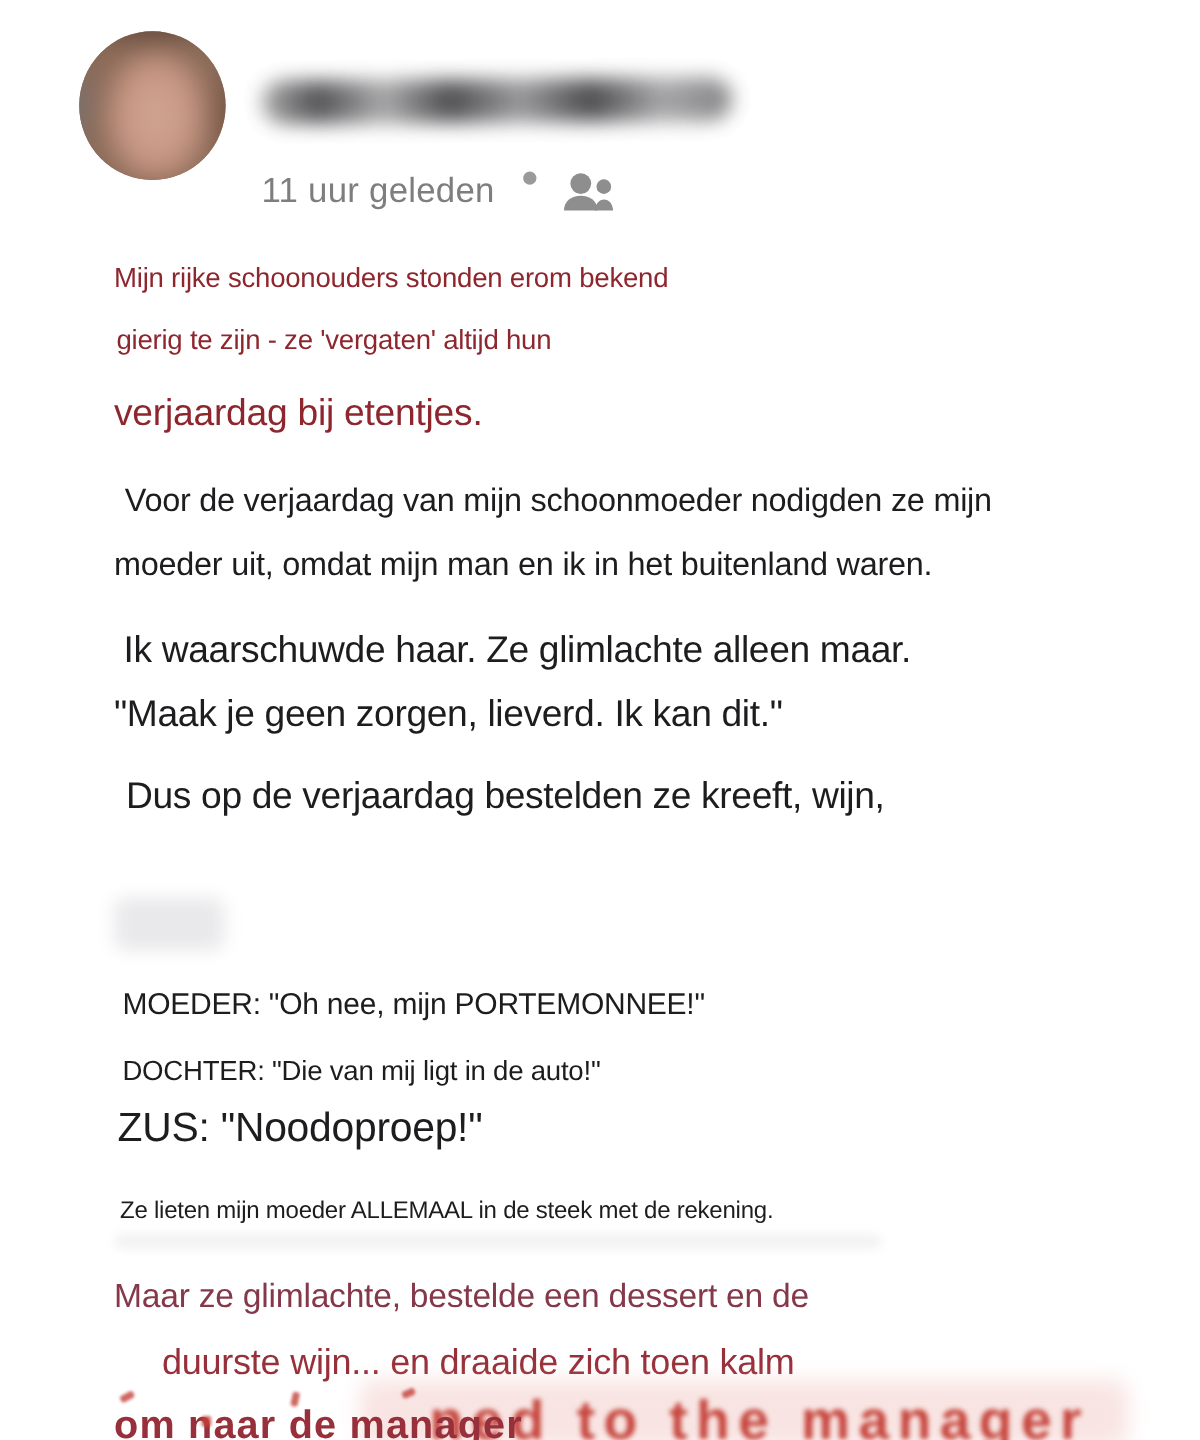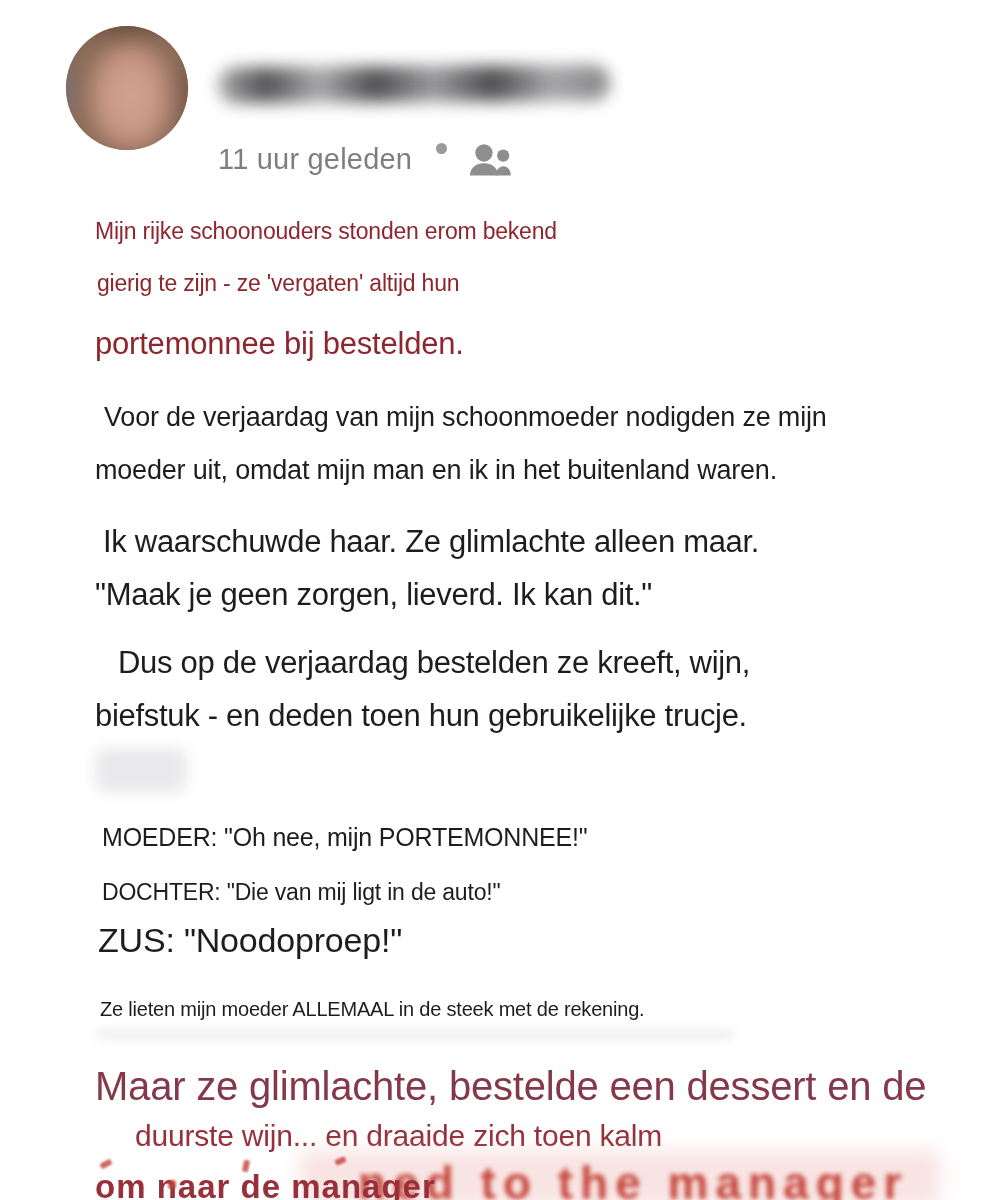--- a/index.html
+++ b/index.html
@@ -36,21 +36,21 @@
 
   
   .title{color:#8e262e;font-size:23px;letter-spacing:-.2px;}
   .title-small{color:#8e262e;font-size:31px;letter-spacing:-.2px;}
   .body-sm{color:#1d1d1f;font-size:27px;letter-spacing:-.2px;}
   .body-md{color:#1d1d1f;font-size:31px;letter-spacing:-.3px;}
   .dlg-1{color:#1d1d1f;font-size:25px;letter-spacing:-.2px;}
   .dlg-2{color:#1d1d1f;font-size:23px;letter-spacing:-.2px;}
   .dlg-3{color:#1d1d1f;font-size:34px;letter-spacing:-.2px;}
   .aftermath{color:#1d1d1f;font-size:20px;letter-spacing:-.2px;}
-  .closing-plum{color:#84384a;font-size:40px;letter-spacing:-.2px;}
+  .closing-plum{color:#84384a;font-size:28px;letter-spacing:-.2px;}
   .closing-red{color:#97303a;font-size:30px;letter-spacing:-.2px;margin-left:40px;}
   .closing-cut{color:#97303a;font-size:33px;font-weight:700;letter-spacing:1px;z-index:3;}
 
   
   .pink-wash{position:absolute;left:300px;top:1150px;width:640px;height:56px;background:rgba(233,166,160,.30);filter:blur(9px);z-index:0;border-radius:12px;}
   .overlay-en{
     position:absolute;left:358px;top:1156px;z-index:1;white-space:nowrap;
     color:#c2382f;font-size:46px;font-weight:700;letter-spacing:7px;
     filter:blur(2.4px);opacity:.92;
   }
@@ -83,30 +83,29 @@
         <circle cx="9.2" cy="5.2" r="4.7"></circle>
         <path d="M1.6 17.4c0-4.3 3.4-6.7 7.6-6.7s7.6 2.4 7.6 6.7z"></path>
         <circle cx="19.6" cy="6.6" r="3.3"></circle>
         <path d="M15.6 17.4c.2-3.1 1.9-5 4.1-5s3.9 1.9 4.1 5z"></path>
       </g>
     </svg>
   </div>
 
   <div class="line title" style="left:95px;top:218px;">Mijn rijke schoonouders stonden erom bekend</div>
   <div class="line title" style="left:97px;top:270px;text-align:right;">gierig te zijn - ze 'vergaten' altijd hun</div>
-  <div class="line title-small" style="left:95px;top:326px;">portemonnee bij bestelden.</div>
+  <div class="line title-small" style="left:95px;top:326px;">verjaardag bij etentjes.</div>
 
   <div class="line body-sm" style="left:104px;top:402px;">Voor de verjaardag van mijn schoonmoeder nodigden ze mijn</div>
   <div class="line body-md" style="left:103px;top:524px;">Ik waarschuwde haar. Ze glimlachte alleen maar.</div>
 
   <div class="line body-sm" style="left:95px;top:455px;">moeder uit, omdat mijn man en ik in het buitenland waren.</div>
   <div class="line body-md" style="left:95px;top:577px;">"Maak je geen zorgen, lieverd. Ik kan dit."</div>
 
-  <div class="line body-md" style="left:118px;top:645px;">Dus op de verjaardag bestelden ze kreeft, wijn,</div>
-  <div class="line body-md" style="left:95px;top:698px;">biefstuk - en deden toen hun gebruikelijke trucje.</div>
+  <div class="line body-md" style="left:105px;top:645px;">Dus op de verjaardag bestelden ze kreeft, wijn,</div>
 
   <div class="ghost g1"></div>
 
   <div class="line dlg-1" style="left:102px;top:823px;">MOEDER: "Oh nee, mijn PORTEMONNEE!"</div>
   <div class="line dlg-2" style="left:102px;top:879px;">DOCHTER: "Die van mij ligt in de auto!"</div>
   <div class="line dlg-3" style="left:98px;top:921px;">ZUS: "Noodoproep!"</div>
 
   <div class="line aftermath" style="left:100px;top:998px;">Ze lieten mijn moeder ALLEMAAL in de steek met de rekening.</div>
   <div class="ghost g2"></div>
 

